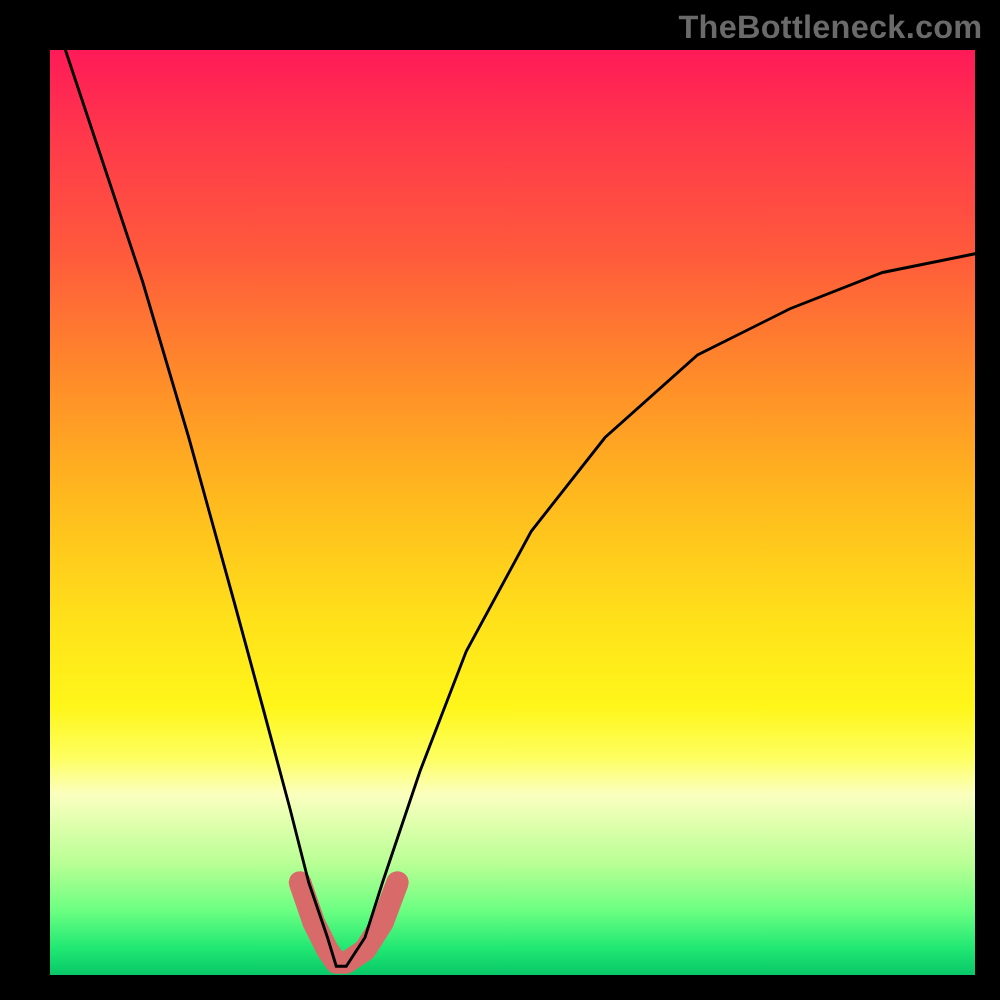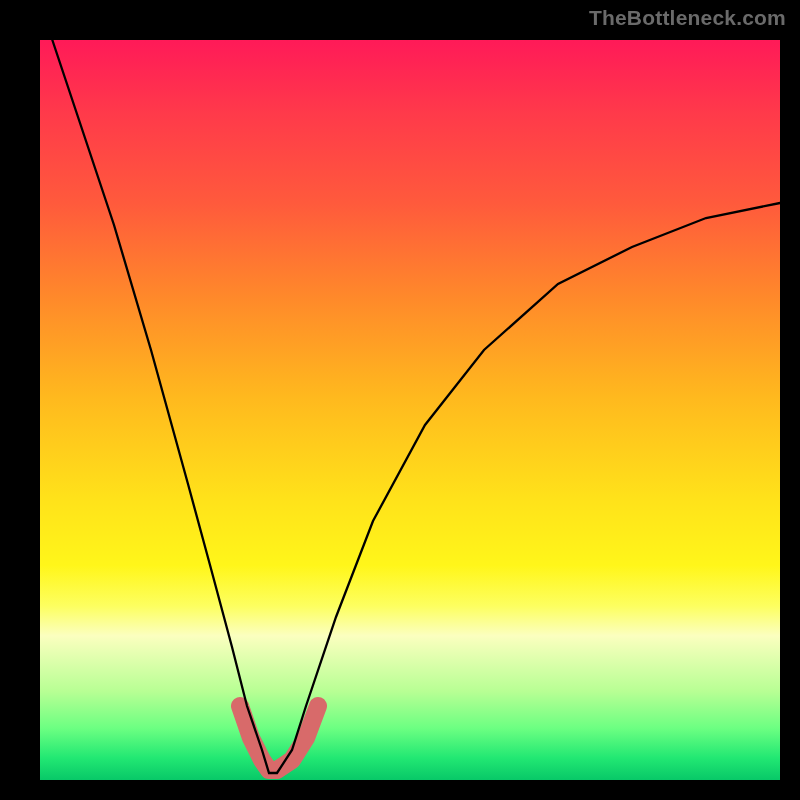--- a/index.html
+++ b/index.html
@@ -38,21 +38,21 @@
       #6cff82 93%,
       #22e873 97%,
       #08c868 100%
     );
   }
   .watermark {
     position: absolute;
     top: 6px;
     right: 14px;
     font-family: Arial, Helvetica, sans-serif;
-    font-size: 21px;
+    font-size: 26px;
     font-weight: 600;
     color: #6a6a6a;
     letter-spacing: 0.2px;
   }
   svg.curves {
     position: absolute;
     left: 0;
     top: 0;
     width: 740px;
     height: 740px;

